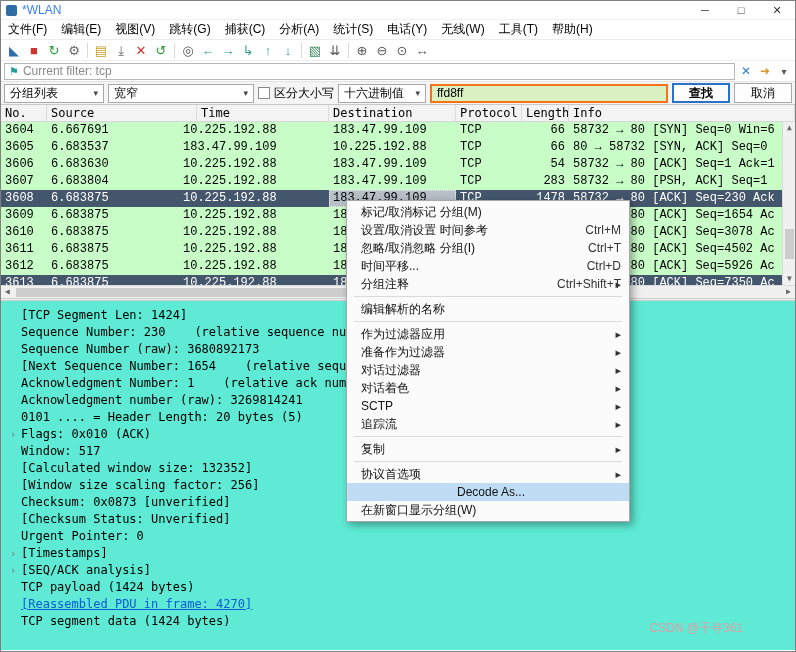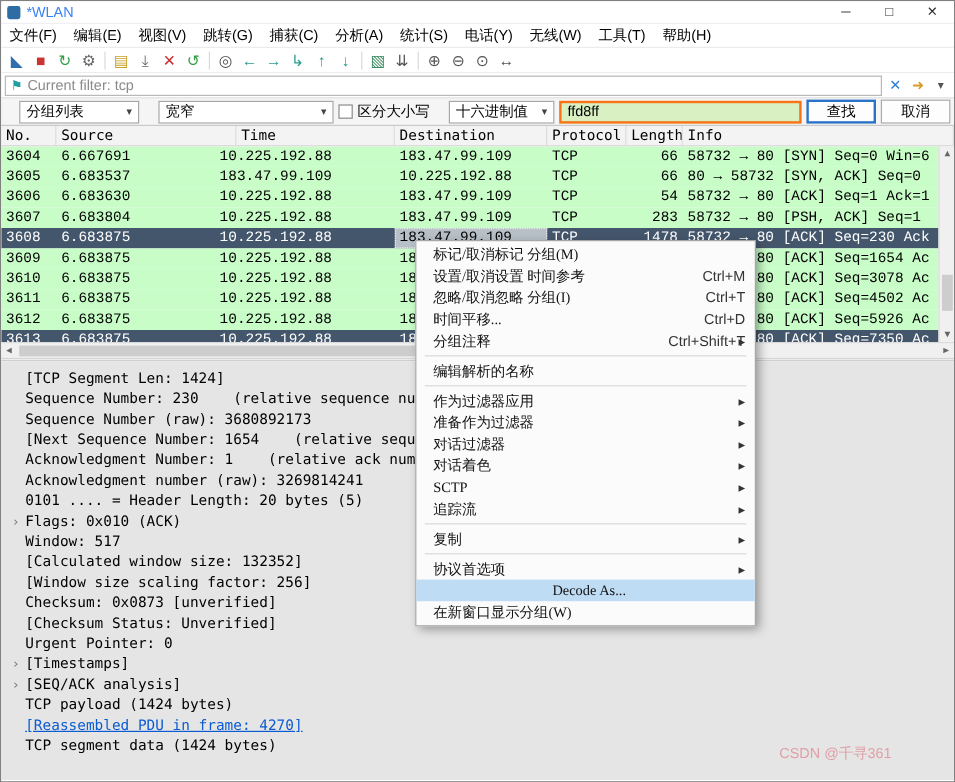--- a/index.html
+++ b/index.html
@@ -39,32 +39,32 @@
   .fb-act{ font-size:12px; width:16px; text-align:center; }
   .fb-clear{ color:#2d7dd2; font-weight:bold; }
   .fb-apply{ color:#d99a2b; }
   .fb-drop{ color:#555; font-size:10px; }
 
   
   .findbar{ height:24px; display:flex; align-items:center; background:#f5f5f5;
             border-top:1px solid #e2e2e2; border-bottom:1px solid #c9c9c9;
             padding:0 3px; gap:4px; font-size:12px; }
   .select{ height:19px; border:1px solid #a8a8a8; background:#fff; display:flex;
-           align-items:center; padding:0 5px; gap:8px; white-space:nowrap;margin-left:12px; }
+           align-items:center; padding:0 5px; gap:8px; white-space:nowrap; }
   .select .arr{ font-size:9px; color:#444; margin-left:auto; }
   .sel-scope{ width:100px; } .sel-charset{ width:146px; } .sel-type{ width:88px; }
   .checkbox{ width:12px; height:12px; border:1px solid #8a8a8a; background:#fff;
              flex:0 0 auto; }
   .cb-label{ white-space:nowrap; }
   .find-input{ height:19px; border:2px solid #f97316;
                background:var(--find-valid-bg,#d9f0c3); flex:1; padding:0 5px;
                font-size:12px; font-family:"Liberation Sans","DejaVu Sans",sans-serif; }
   .btn{ height:20px; padding:0 16px; background:#fdfdfd; border:1px solid #aaa;
         font-size:12px; white-space:nowrap; font-family:inherit; }
-  .btn.default{ border:2px solid #2a72c8; padding:0 15px; }
+  .btn.default{ border:2px solid #2a72c8; padding:0 15px;font-weight:bold; }
 
   
   .packet-area{ position:relative; font-family:"DejaVu Sans Mono","Liberation Mono",monospace;
                 font-size:12px; }
   .phead{ display:flex; height:17px; background:#f3f3f3; border-bottom:1px solid #d6d6d6;
           color:#000; }
   .phead .pcell{ border-right:1px solid #dcdcdc; }
   .pcell{ padding:1px 4px; overflow:hidden; white-space:nowrap; }
   .c-no{ width:46px; flex:0 0 auto; }
   .c-time{ width:132px; flex:0 0 auto; }
@@ -88,35 +88,35 @@
             background:#f0f0f0; border-left:1px solid #dcdcdc; display:flex;
             flex-direction:column; }
   .vtrack{ flex:1; position:relative; }
   .vthumb{ position:absolute; top:68%; left:2px; width:9px; height:22%;
            background:#cdcdcd; }
 
   .splitter{ height:3px; background:#ececec; border-top:1px solid #cfcfcf;
              border-bottom:1px solid #cfcfcf; }
 
   
-  .detail{ height:349px; background:#e5e5e5; padding:6px 0 0 4px; overflow:hidden;
+  .detail{ height:349px; background:#5eead4; padding:6px 0 0 4px; overflow:hidden;
            font-family:"DejaVu Sans Mono","Liberation Mono",monospace; font-size:12px; }
   .dline{ height:17px; line-height:17px; white-space:pre; display:flex; }
   .expander{ width:16px; flex:0 0 auto; text-align:center; color:#777; font-size:11px; }
   .dtext{ white-space:pre; color:#000; }
   .dlink{ color:#0b5bd3; text-decoration:underline; }
 
   
   .context-menu{ position:absolute; left:345px; top:199px; width:284px;
                  background:#fbfbfb; border:1px solid #a7a7a7; padding:2px 0;
                  font-size:12px; z-index:50; box-shadow:3px 3px 8px rgba(0,0,0,.35); }
   .cm-item{ display:flex; align-items:center; height:18px; padding:0 8px 0 14px;
             color:#111; }
   .cm-item.hl{ background:var(--menu-highlight,#bfdcf5);text-align:center; }
-  .cm-label{ flex:1; white-space:nowrap;font-family:Liberation Serif, serif; }
+  .cm-label{ flex:1; white-space:nowrap; }
   .cm-key{ color:#333; margin-left:18px; white-space:nowrap;margin-top:35px; }
   .cm-arrow{ margin-left:10px; color:#333; font-size:11px; }
   .cm-sep{ height:1px; background:#dadada; margin:3px 7px; }
 
   
   .watermark{ position:absolute; right:52px; bottom:14px; z-index:60;
               display:flex; flex-direction:column; align-items:flex-end;
               pointer-events:none; }
   .wm-row{ display:flex; align-items:center; gap:9px; color:#9b9b9b;
            font-size:19px; letter-spacing:1px; }

